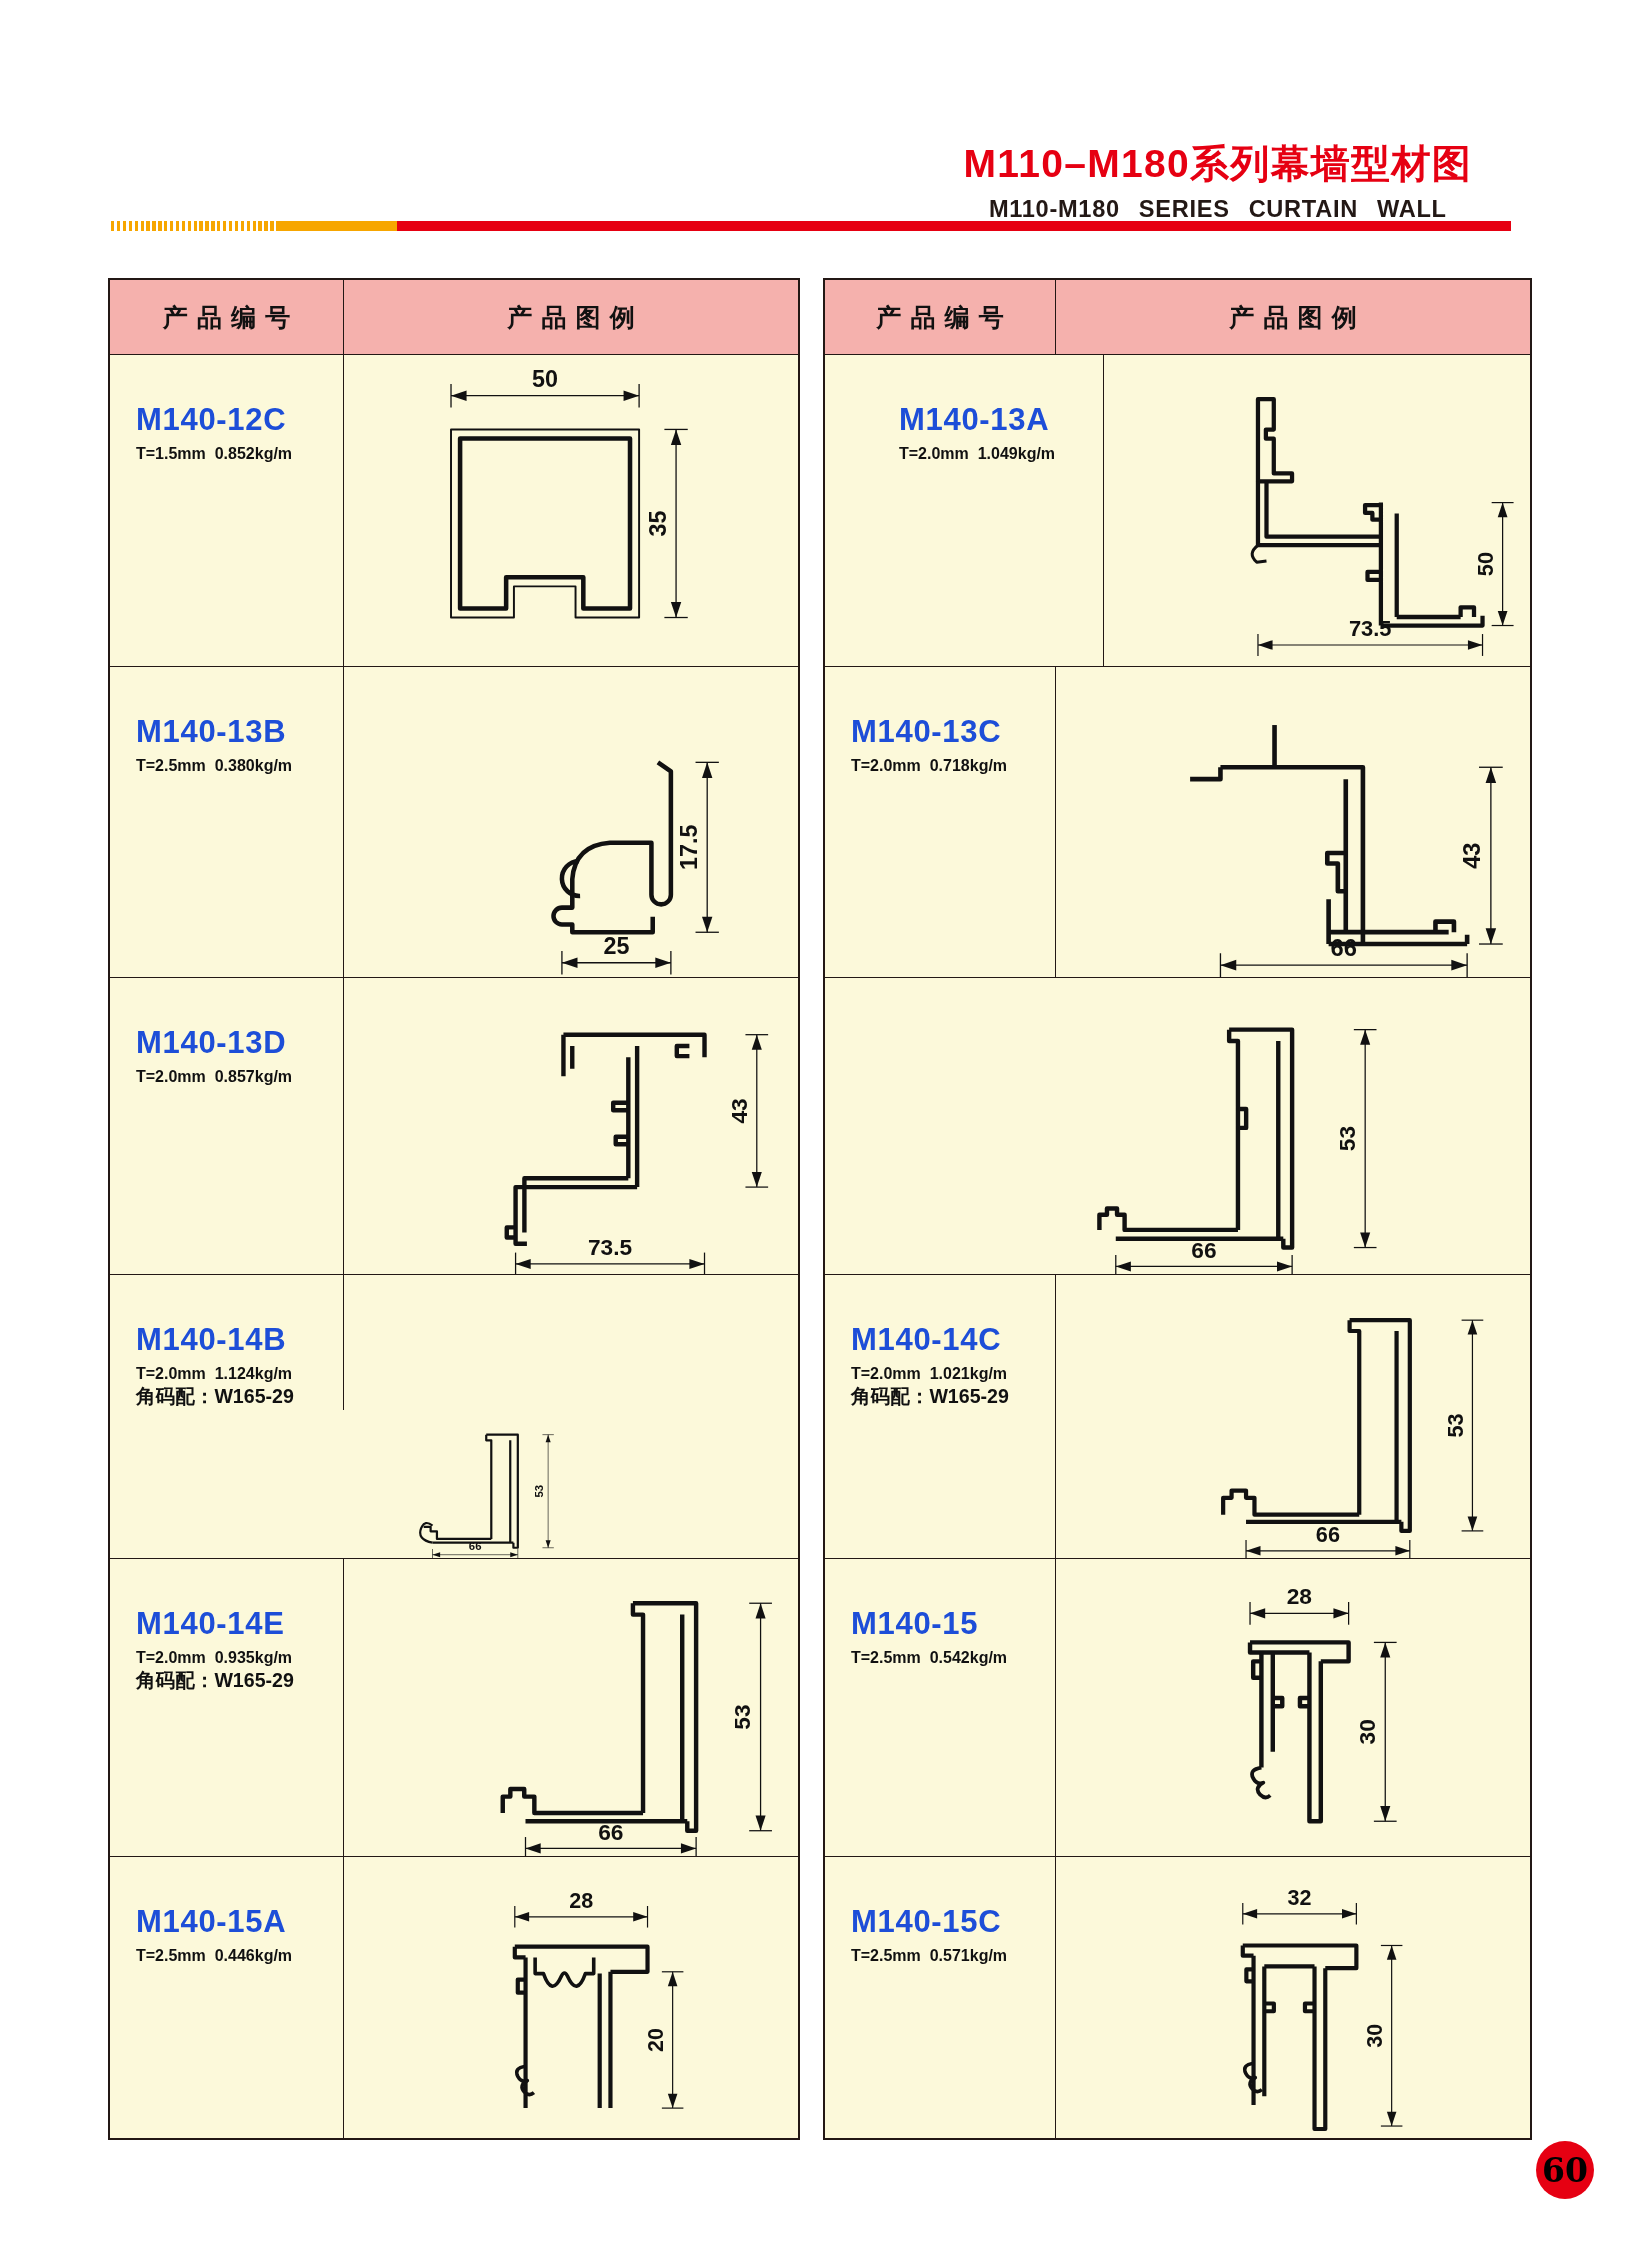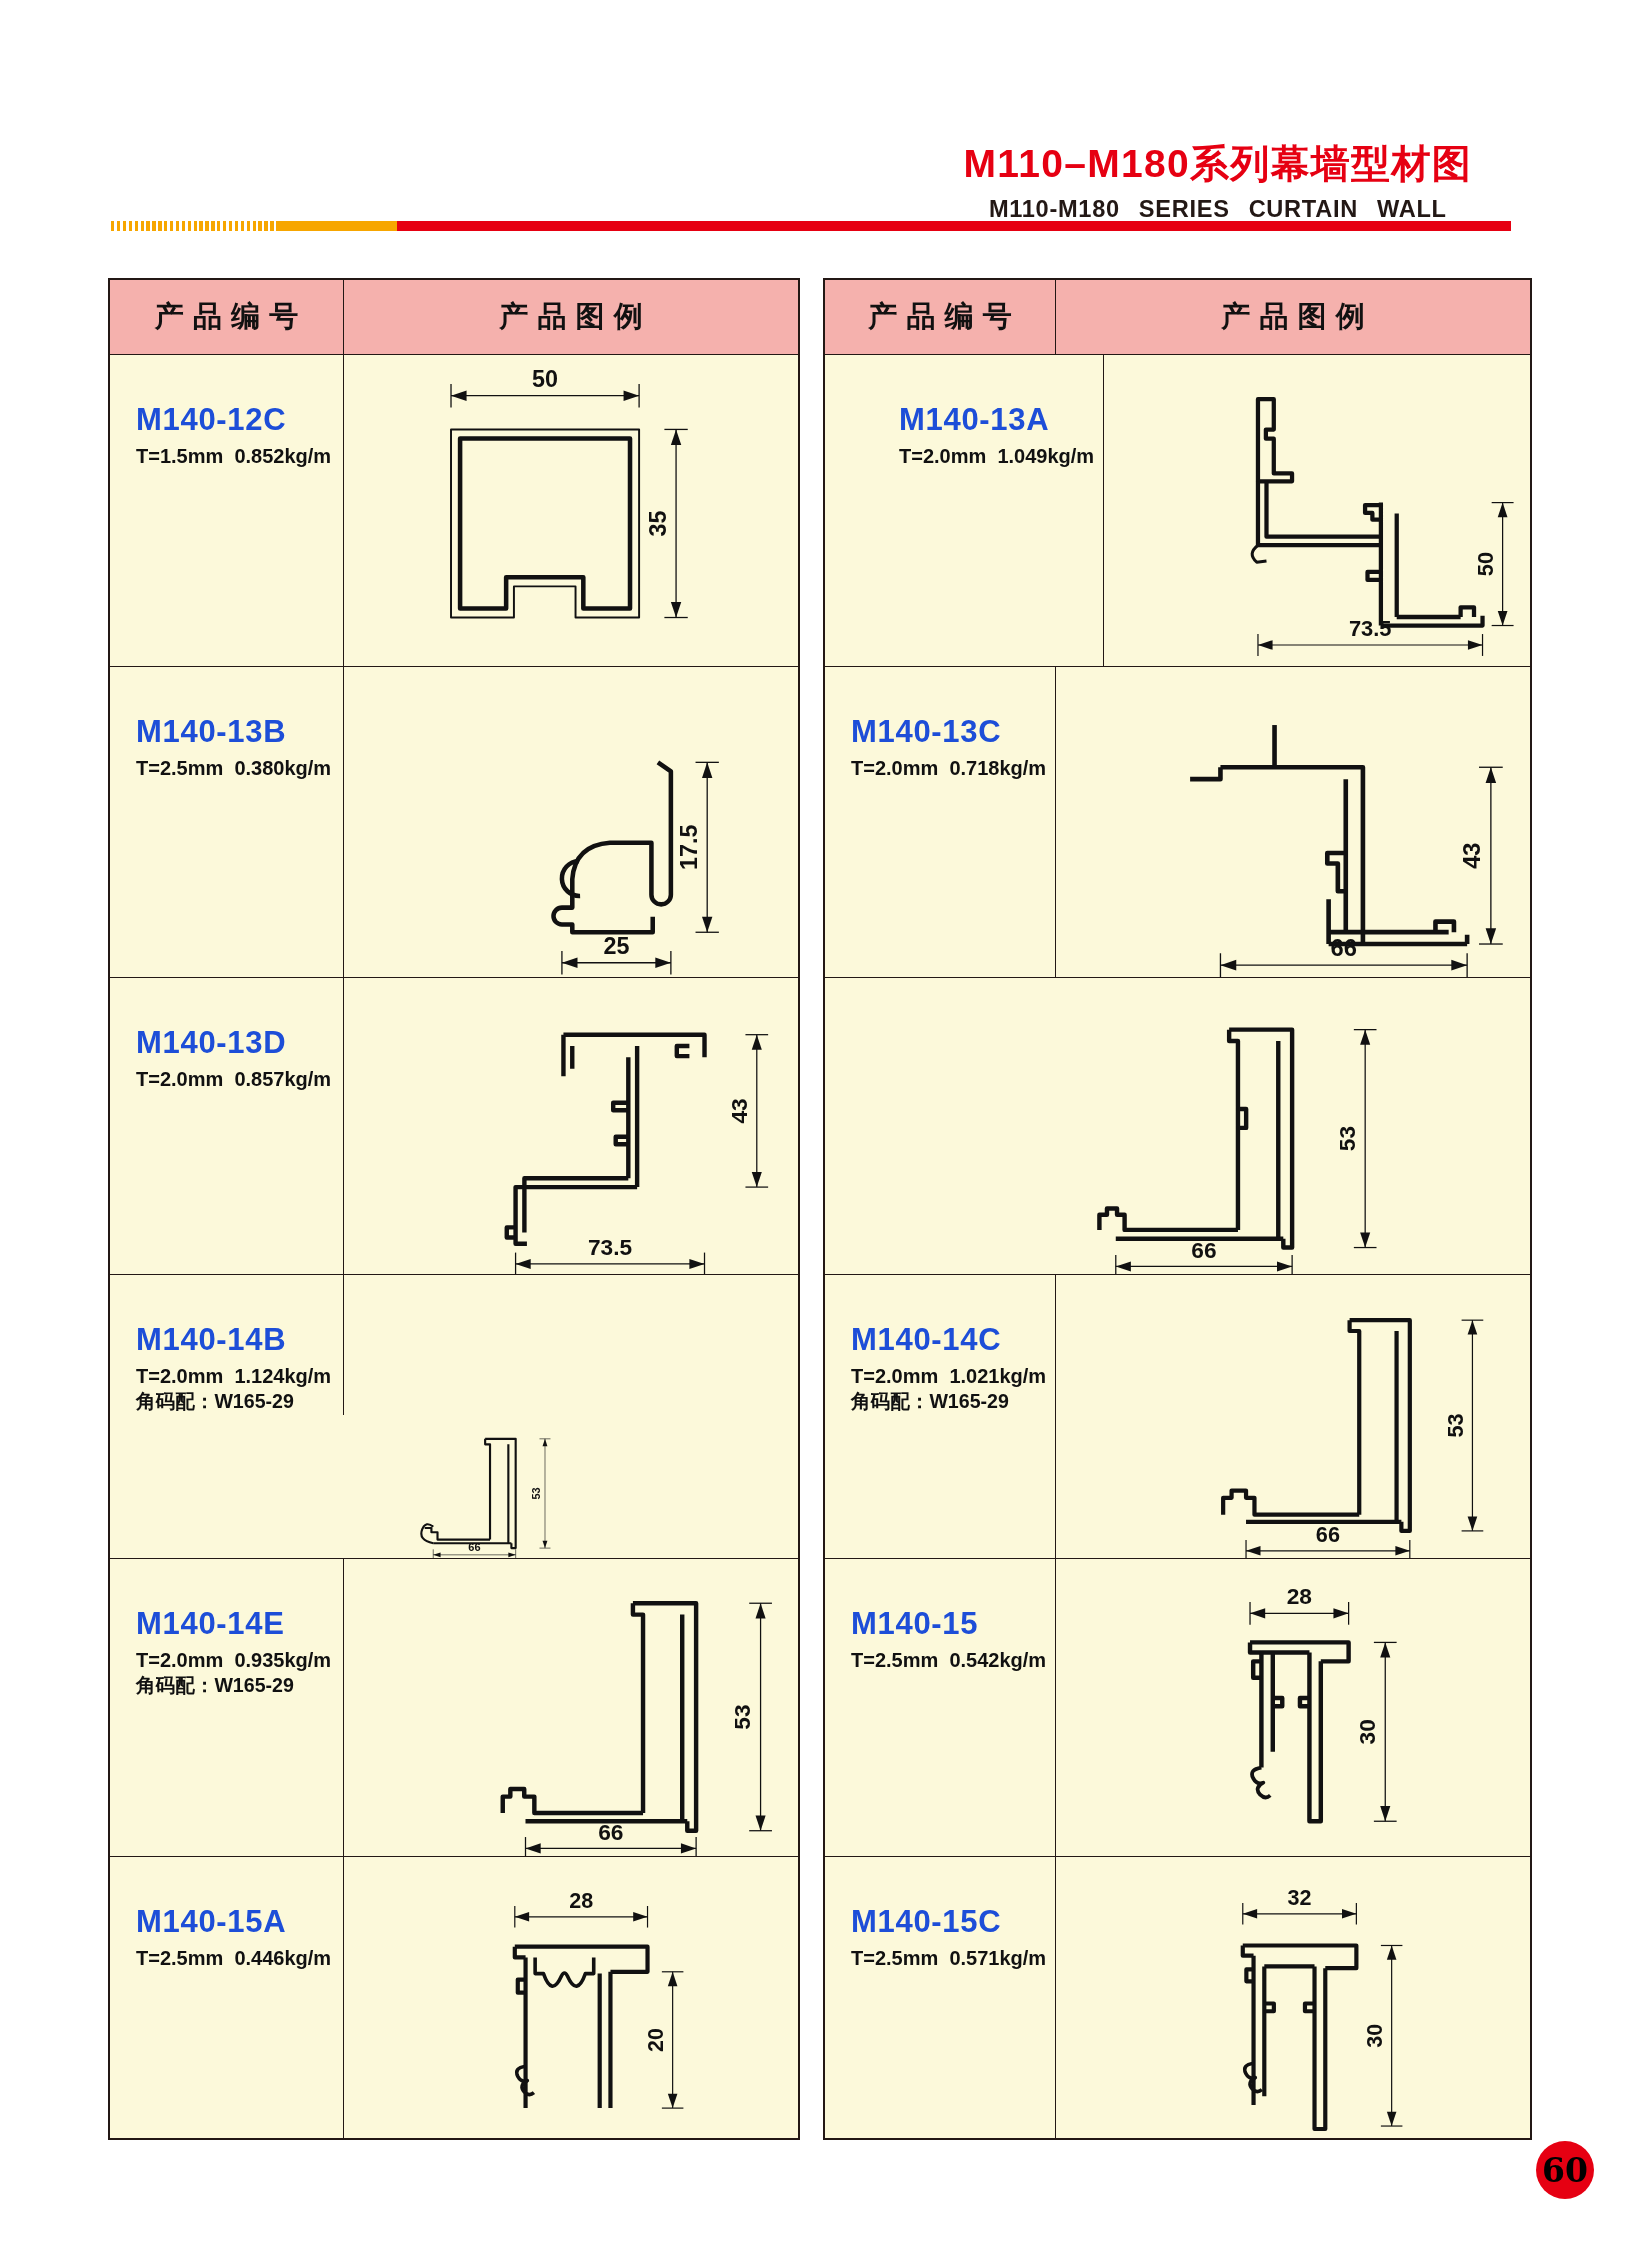--- a/index.html
+++ b/index.html
@@ -11,29 +11,29 @@
   .title-block{position:absolute;top:137px;right:175px;text-align:center;}
   .title-cn{font-size:39px;font-weight:bold;color:var(--red);letter-spacing:1.3px;white-space:nowrap;}
   .title-en{font-size:23.6px;font-weight:bold;color:#231815;margin-top:5.2px;letter-spacing:0.7px;word-spacing:11.8px;white-space:nowrap;}
   .deco{position:absolute;top:221px;left:111px;height:9.8px;width:1400px;display:flex;}
   .deco .stripes{width:167px;background:repeating-linear-gradient(90deg,var(--orange) 0 3.3px,#ffffff 3.3px 5.9px);}
   .deco .solid{width:119px;background:var(--orange);}
   .deco .redbar{flex:1;background:var(--red);}
   .ptable{position:absolute;top:278px;box-sizing:border-box;border:2px solid #231815;background:var(--cream);}
   .hrow{display:flex;background:var(--pink);border-bottom:1.3px solid #231815;box-sizing:border-box;}
   .hcell{box-sizing:border-box;display:flex;align-items:center;justify-content:center;
-         font-weight:bold;font-size:29px;color:#111;letter-spacing:9.2px;text-indent:9.2px;}
+         font-weight:bold;font-size:25px;color:#111;letter-spacing:9.2px;text-indent:9.2px;}
   .hcell.first{border-right:1.3px solid #231815;}
   .row{display:flex;border-bottom:1.3px solid #231815;box-sizing:border-box;}
   .row.last{border-bottom:none;}
   .c1{box-sizing:border-box;border-right:1.3px solid #231815;padding:47px 15.7px 0 26px;}
   .c2{position:relative;flex:1;}
   .c2 svg{position:absolute;left:0;top:0;width:100%;height:100%;display:block;}
   .code{font-size:31px;font-weight:bold;color:#1d4ed8;letter-spacing:0.7px;}
-  .spec{font-size:20px;font-weight:bold;color:#111;margin-top:6.5px;white-space:pre;}
+  .spec{font-size:16px;font-weight:bold;color:#111;margin-top:6.5px;white-space:pre;}
   .note{font-size:19.6px;font-weight:bold;color:#111;white-space:pre;}
   .badge{position:absolute;left:1536px;top:2141px;width:58px;height:58px;border-radius:50%;
          background:var(--red);color:#000000;display:flex;align-items:center;justify-content:center;
          font-family:"DejaVu Serif", serif;font-size:33px;font-weight:bold;}
 </style>
 </head>
 <body style="--red: #e60012; --orange: #f7a600; --pink: #f5b1ad; --cream: #fcf9da;">
 
 <div class="title-block">
   <div class="title-cn">M110–M180系列幕墙型材图</div>

